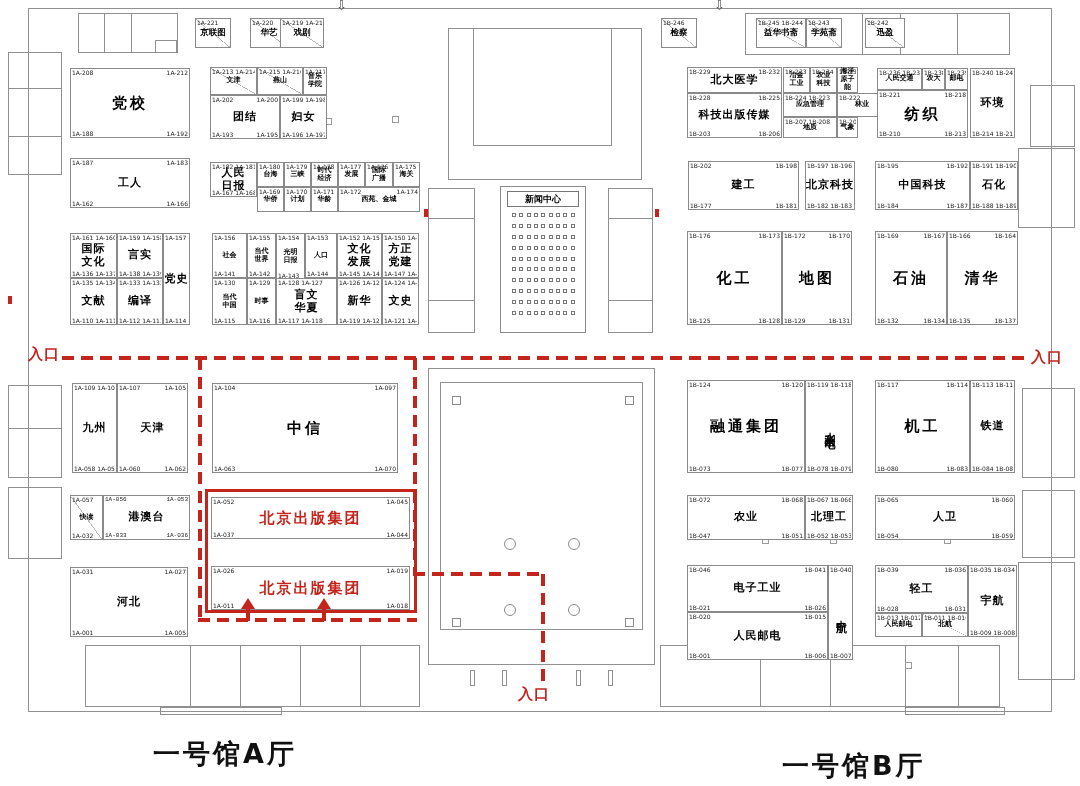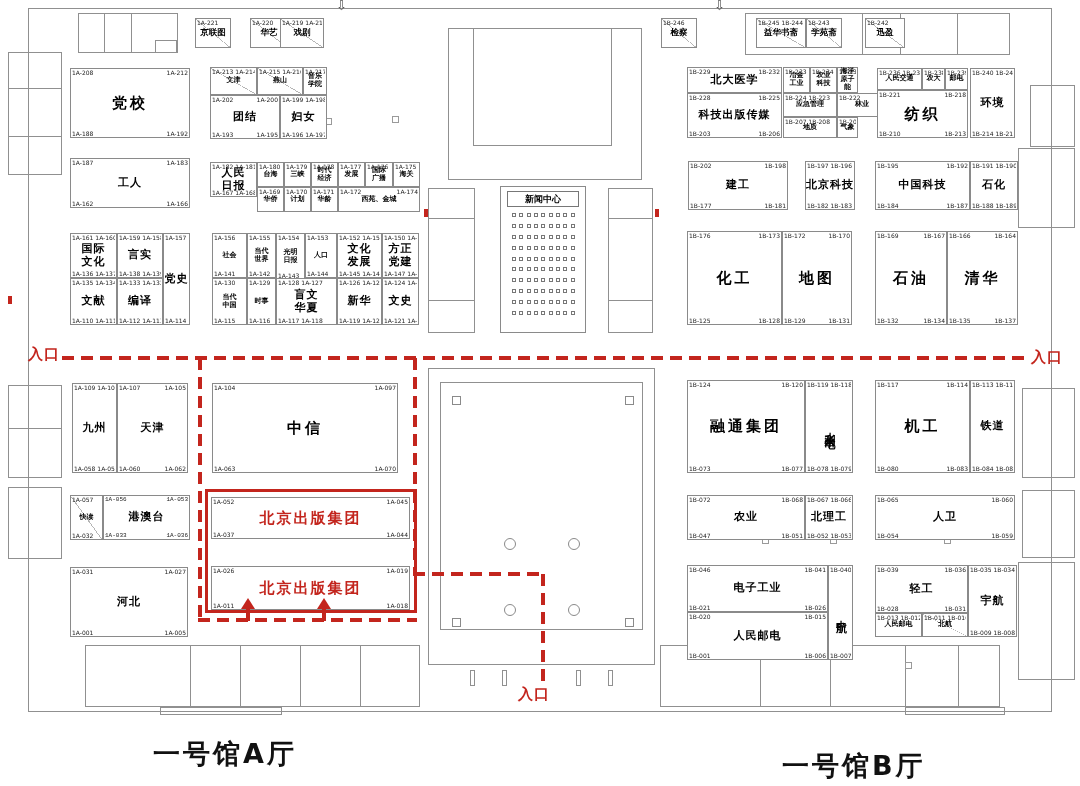--- a/index.html
+++ b/index.html
@@ -740,21 +740,21 @@
       </div>
       <div class="booth md" style="left: 970px; top: 68px; width: 45px; height: 70px;">
         <div class="nums t">
           <span>1B-240 1B-241</span>
         </div>
         <div class="blabel">环境</div>
         <div class="nums b">
           <span>1B-214 1B-215</span>
         </div>
       </div>
-      <div class="booth md" style="left: 688px; top: 161px; width: 100px; height: 49px;">
+      <div class="booth md" style="left: 688px; top: 161px; width: 111px; height: 49px;">
         <div class="nums t">
           <span>1B-202</span>
           <span>1B-198</span>
         </div>
         <div class="blabel">建工</div>
         <div class="nums b">
           <span>1B-177</span>
           <span>1B-181</span>
         </div>
       </div>

